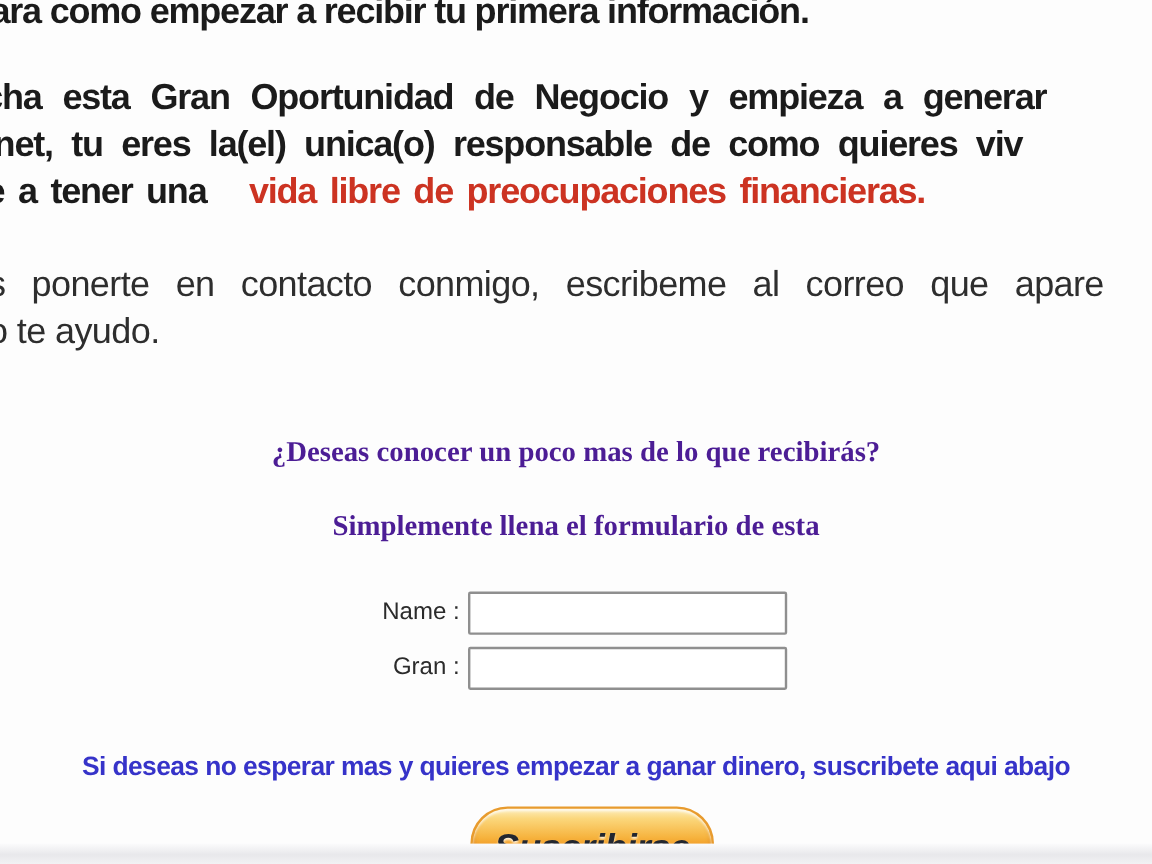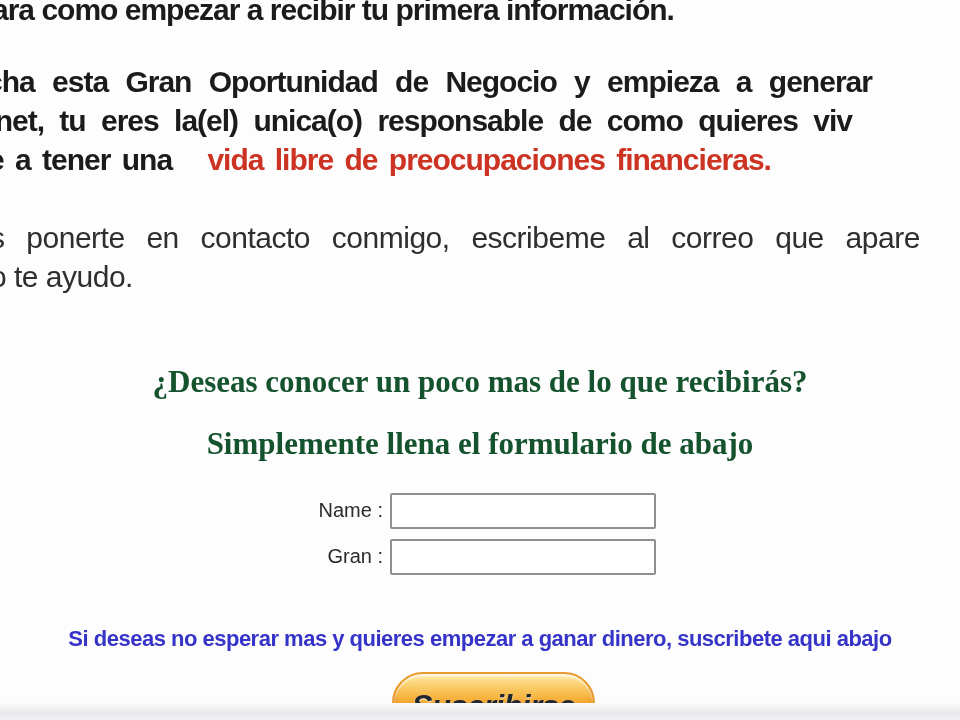--- a/index.html
+++ b/index.html
@@ -36,22 +36,22 @@
   .line-e  { top: 221px; left: -10px; word-spacing: 14px; }
   .line-f  { top: 260px; left: -10px; }
   .red-frag { color: #cc3322; margin-left: 24px; }
 
   
   .serif-heading {
     left: 0; right: 0;
     text-align: center;
     font-family: "Liberation Serif", serif;
     font-weight: bold;
-    font-size: 31px;
-    color: #14532d;
+    font-size: 24px;
+    color: #4c1d95;
     white-space: nowrap;
   }
   .heading-question    { top: 364px; }
   .heading-instruction { top: 426px; }
 
   
   .form-label {
     font-size: 20px;
     color: #2b2b2b;
     text-align: right;
@@ -153,21 +153,21 @@
   <div class="abs para-bold line-a">ara como empezar a recibir tu primera información.</div>
 
   <div class="abs para-bold line-b">cha esta Gran Oportunidad de Negocio y empieza a generar</div>
   <div class="abs para-bold line-c">rnet, tu eres la(el) unica(o) responsable de como quieres viv</div>
   <div class="abs para-bold line-d"><span>e a tener una </span><span class="red-frag">vida libre de preocupaciones financieras.</span></div>
 
   <div class="abs para-reg line-e">s ponerte en contacto conmigo, escribeme al correo que apare</div>
   <div class="abs para-reg line-f">o te ayudo.</div>
 
   <div class="abs serif-heading heading-question">¿Deseas conocer un poco mas de lo que recibirás?</div>
-  <div class="abs serif-heading heading-instruction">Simplemente llena el formulario de abajo</div>
+  <div class="abs serif-heading heading-instruction">Simplemente llena el formulario de esta</div>
 
   <div class="abs form-label label-name">Name :</div>
   <input class="text-input input-name" type="text" value="" style="">
 
   <div class="abs form-label label-email">Gran :</div>
   <input class="text-input input-email" type="text" value="" style="">
 
 
   <div class="abs subscribe-prompt">Si deseas no esperar mas y quieres empezar a ganar dinero, suscribete aqui abajo</div>
 

